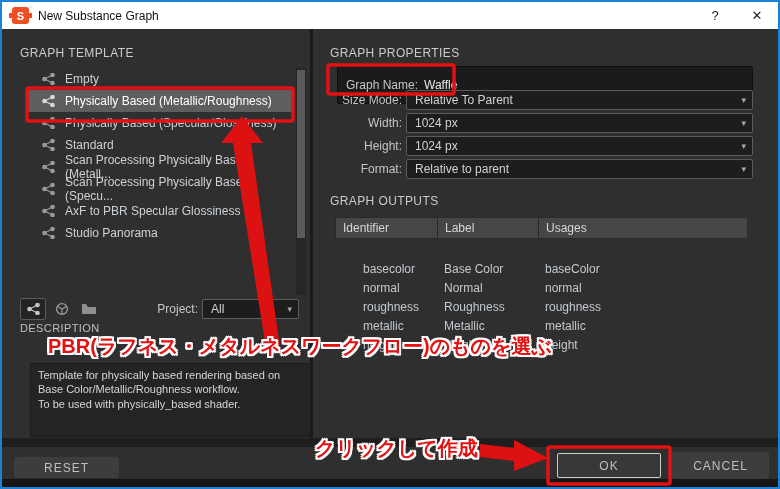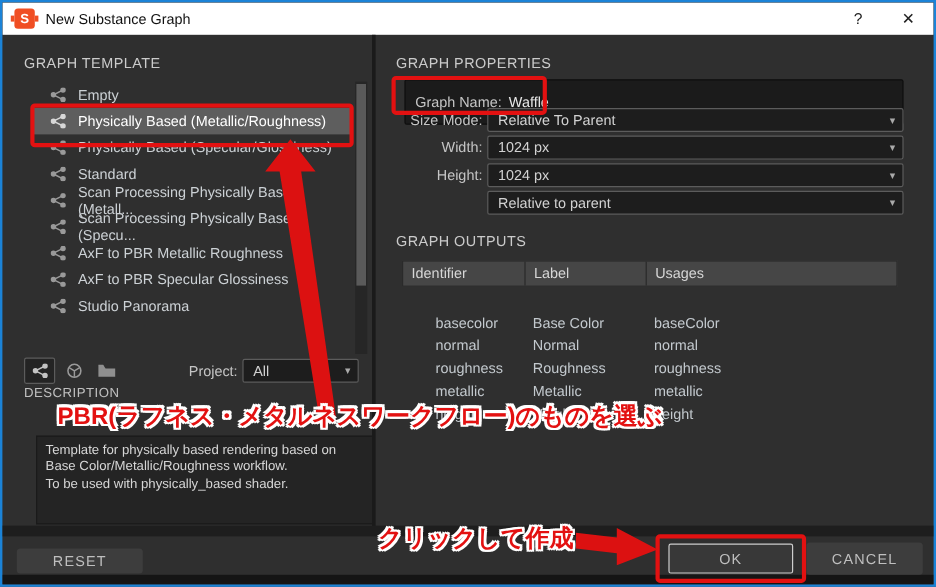--- a/index.html
+++ b/index.html
@@ -160,32 +160,20 @@
     <div class="tpl-item">
         <svg class="node-ic" viewBox="0 0 13 12">
           <g stroke="#9a9a9a" stroke-width="1.2" fill="#9a9a9a">
             <line x1="2.5" y1="6" x2="10.5" y2="2"></line>
             <line x1="2.5" y1="6" x2="10.5" y2="10"></line>
             <circle cx="2.5" cy="6" r="1.7"></circle>
             <circle cx="10.5" cy="2" r="1.7"></circle>
             <circle cx="10.5" cy="10" r="1.7"></circle>
           </g>
         </svg>
-        <span>AxF to PBR Metallic Roughness</span>
-      </div>
-    <div class="tpl-item">
-        <svg class="node-ic" viewBox="0 0 13 12">
-          <g stroke="#9a9a9a" stroke-width="1.2" fill="#9a9a9a">
-            <line x1="2.5" y1="6" x2="10.5" y2="2"></line>
-            <line x1="2.5" y1="6" x2="10.5" y2="10"></line>
-            <circle cx="2.5" cy="6" r="1.7"></circle>
-            <circle cx="10.5" cy="2" r="1.7"></circle>
-            <circle cx="10.5" cy="10" r="1.7"></circle>
-          </g>
-        </svg>
         <span>AxF to PBR Specular Glossiness</span>
       </div>
     <div class="tpl-item">
         <svg class="node-ic" viewBox="0 0 13 12">
           <g stroke="#9a9a9a" stroke-width="1.2" fill="#9a9a9a">
             <line x1="2.5" y1="6" x2="10.5" y2="2"></line>
             <line x1="2.5" y1="6" x2="10.5" y2="10"></line>
             <circle cx="2.5" cy="6" r="1.7"></circle>
             <circle cx="10.5" cy="2" r="1.7"></circle>
             <circle cx="10.5" cy="10" r="1.7"></circle>
@@ -255,20 +243,21 @@
     <span>1024 px</span>
     <span class="arrow">▾</span>
   </div>
 
   <div class="frow-lbl" style="left:278px; top:137px;">Height:</div>
   <div class="dd frow-dd" style="top:134px;">
     <span>1024 px</span>
     <span class="arrow">▾</span>
   </div>
 
+  <div class="frow-lbl" style="left:278px; top:160px;">Format:</div>
   <div class="dd frow-dd" style="top:157px;">
     <span>Relative to parent</span>
     <span class="arrow">▾</span>
   </div>
 
   <div class="abs section-h" style="left:328px; top:192px;">GRAPH OUTPUTS</div>
 
   <div class="table">
     <div class="thead">
       <div class="th c1">Identifier</div>

